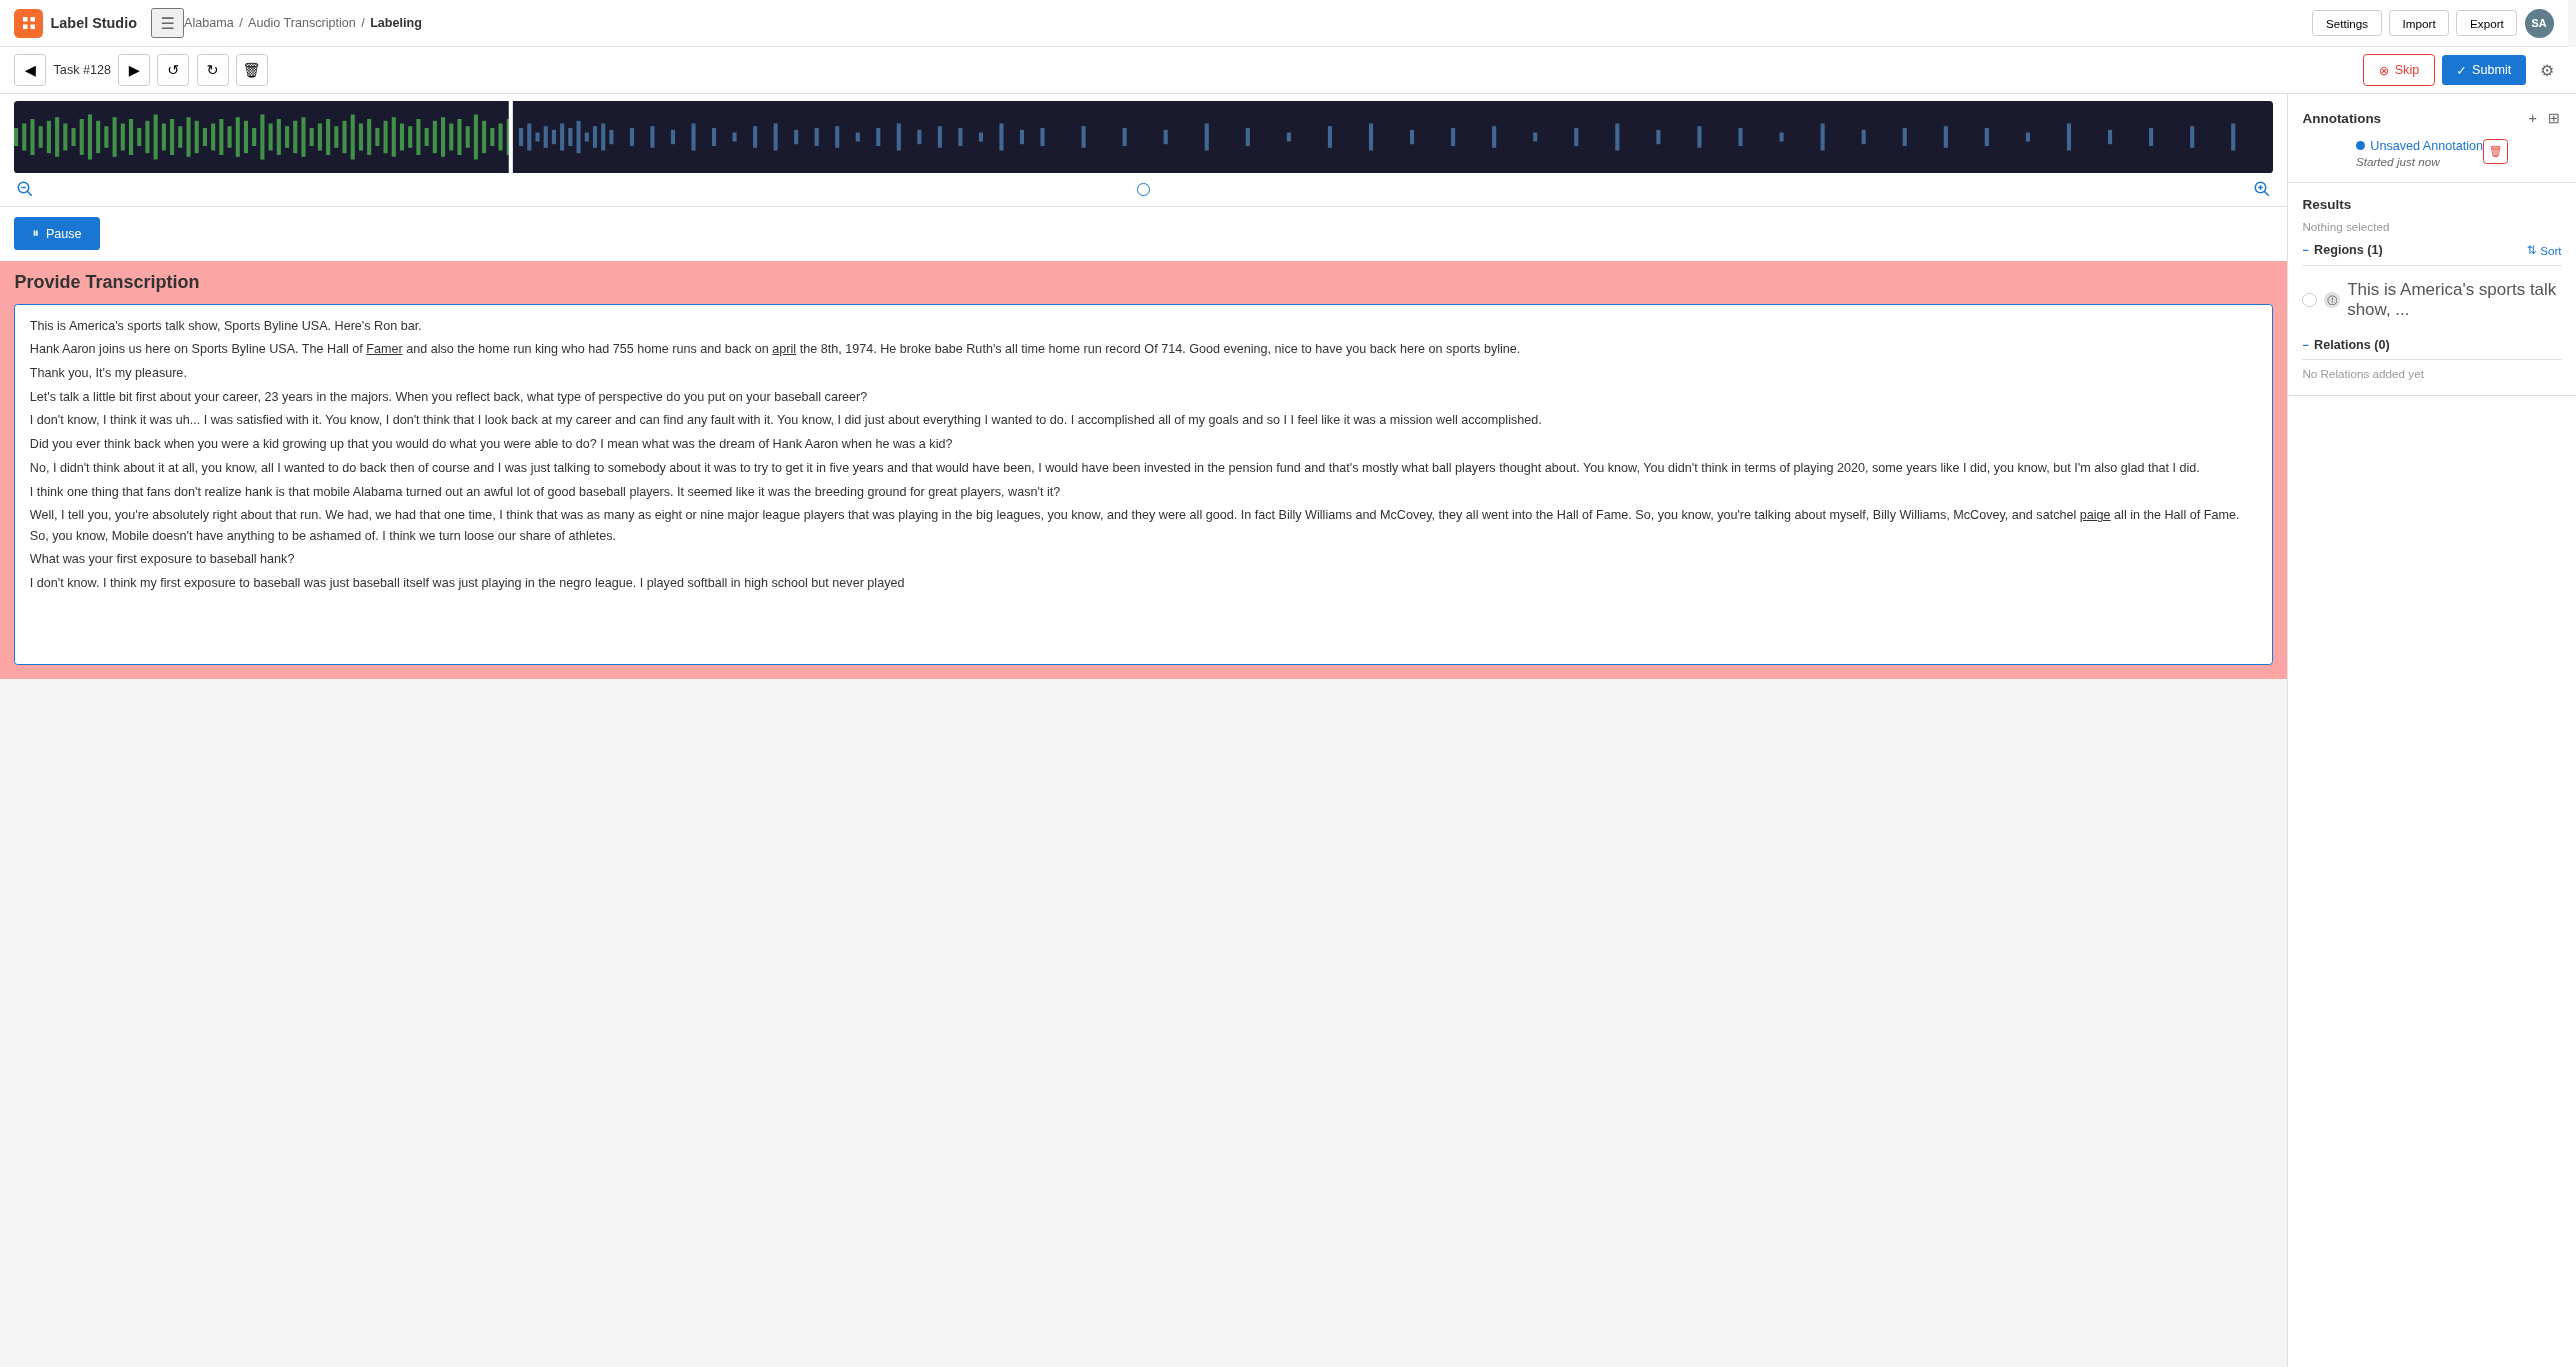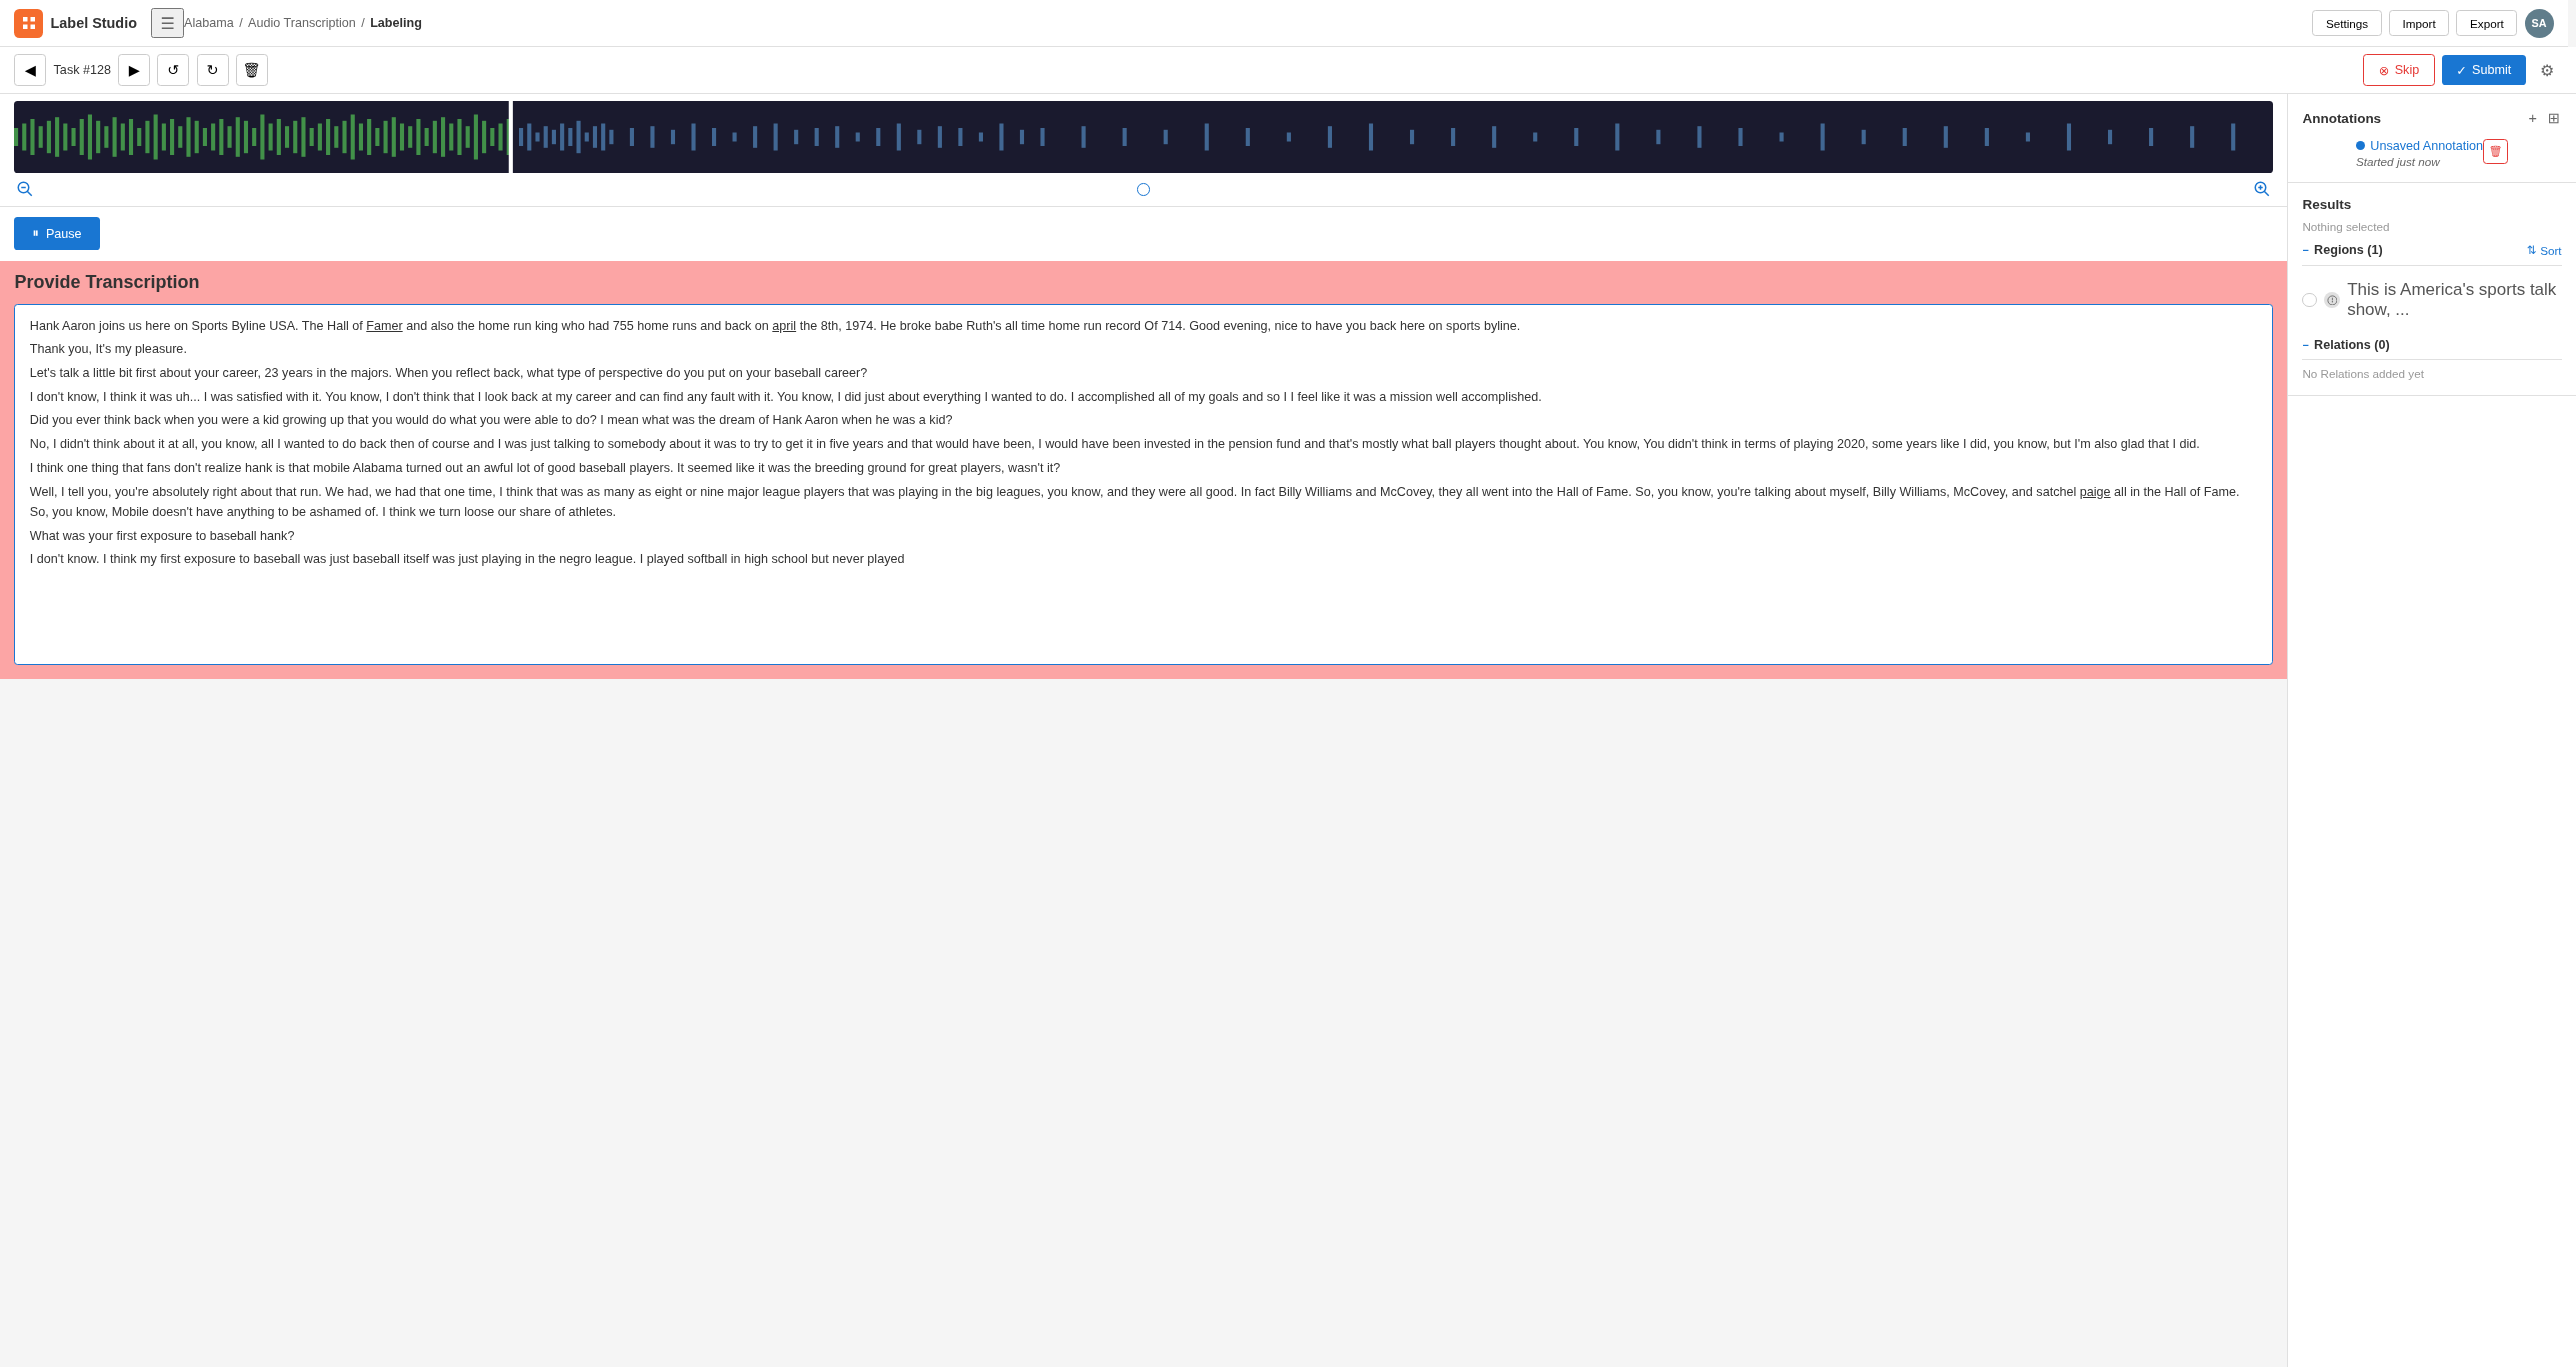--- a/index.html
+++ b/index.html
@@ -317,20 +317,21 @@
     <div class="pause-section">
       <button class="btn-pause">
         <span>⏸</span>
         <span>Pause</span>
       </button>
     </div>
 
     <div class="transcription-section">
       <h2 class="transcription-title">Provide Transcription</h2>
       <div class="transcription-box">
+        <p>This is America's sports talk show, Sports Byline USA. Here's Ron bar.</p>
         <p>Hank Aaron joins us here on Sports Byline USA. The Hall of <span class="underline">Famer</span> and also the home run king who had 755 home runs and back on <span class="underline">april</span> the 8th, 1974. He broke babe Ruth's all time home run record Of 714. Good evening, nice to have you back here on sports byline.</p>
         <p>Thank you, It's my pleasure.</p>
         <p>Let's talk a little bit first about your career, 23 years in the majors. When you reflect back, what type of perspective do you put on your baseball career?</p>
         <p>I don't know, I think it was uh... I was satisfied with it. You know, I don't think that I look back at my career and can find any fault with it. You know, I did just about everything I wanted to do. I accomplished all of my goals and so I I feel like it was a mission well accomplished.</p>
         <p>Did you ever think back when you were a kid growing up that you would do what you were able to do? I mean what was the dream of Hank Aaron when he was a kid?</p>
         <p>No, I didn't think about it at all, you know, all I wanted to do back then of course and I was just talking to somebody about it was to try to get it in five years and that would have been, I would have been invested in the pension fund and that's mostly what ball players thought about. You know, You didn't think in terms of playing 2020, some years like I did, you know, but I'm also glad that I did.</p>
         <p>I think one thing that fans don't realize hank is that mobile Alabama turned out an awful lot of good baseball players. It seemed like it was the breeding ground for great players, wasn't it?</p>
         <p>Well, I tell you, you're absolutely right about that run. We had, we had that one time, I think that was as many as eight or nine major league players that was playing in the big leagues, you know, and they were all good. In fact Billy Williams and McCovey, they all went into the Hall of Fame. So, you know, you're talking about myself, Billy Williams, McCovey, and satchel <span class="underline">paige</span> all in the Hall of Fame. So, you know, Mobile doesn't have anything to be ashamed of. I think we turn loose our share of athletes.</p>
         <p>What was your first exposure to baseball hank?</p>
         <p>I don't know. I think my first exposure to baseball was just baseball itself was just playing in the negro league. I played softball in high school but never played</p>

